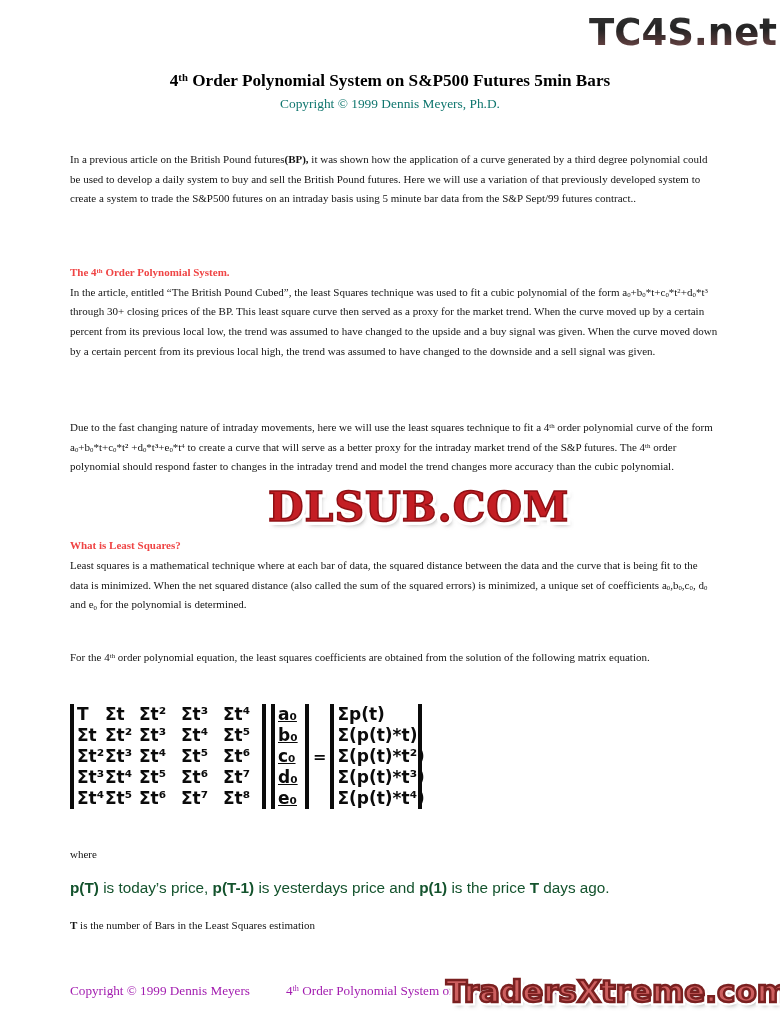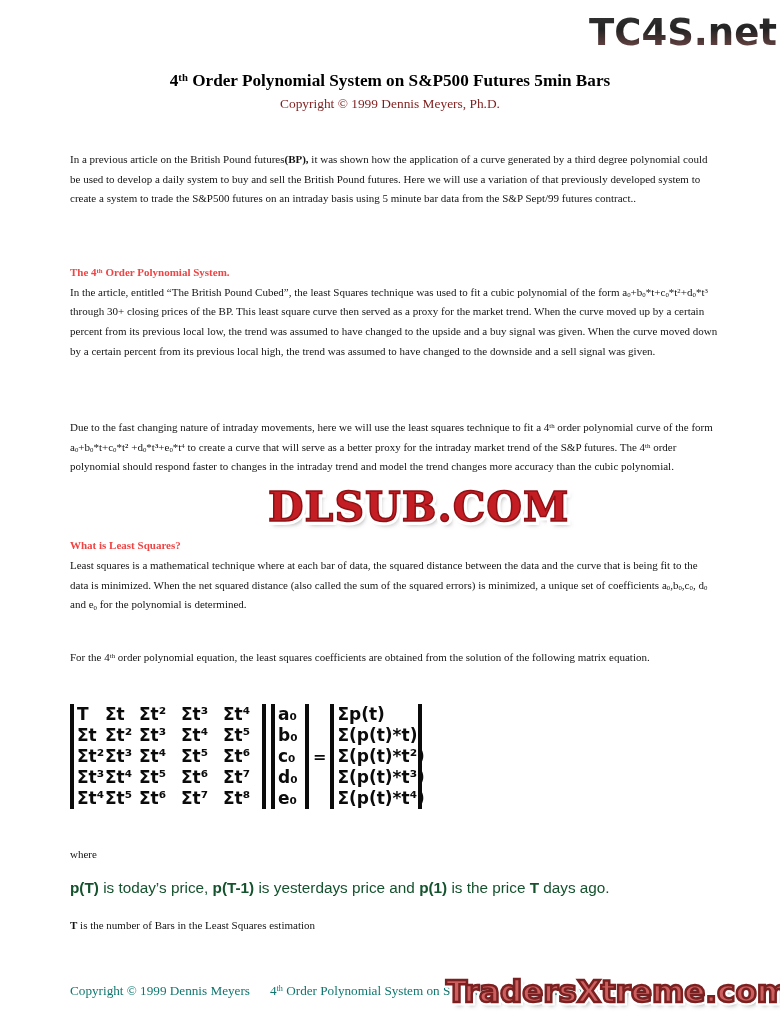--- a/index.html
+++ b/index.html
@@ -5,48 +5,48 @@
   html,body{margin:0;padding:0;background:#fff;}
   .page{position:relative;width:780px;height:1024px;background:#fff;overflow:hidden;
         font-family:"Liberation Serif",serif;color:#141414;}
   .logo{position:absolute;top:11px;right:3px;
         font-family:"DejaVu Sans",sans-serif;font-weight:bold;font-size:37px;letter-spacing:0px;
         background:linear-gradient(180deg,#383838 0%,#232323 42%,#5d3e3e 78%,#8a6262 100%);
         -webkit-background-clip:text;background-clip:text;color:transparent;-webkit-text-fill-color:transparent;
         white-space:nowrap;}
   .title{position:absolute;top:71px;left:0;width:780px;text-align:center;
          font-weight:bold;font-size:17.2px;color:#000;}
-  .subtitle{position:absolute;top:96px;left:0;width:780px;text-align:center;font-size:13.4px;color:#7f1d1d;}
+  .subtitle{position:absolute;top:96px;left:0;width:780px;text-align:center;font-size:13.4px;color:#0f766e;}
   .para{position:absolute;left:70px;width:648px;font-size:11px;line-height:19.7px;}
   .hdg{font-weight:bold;color:#ef4444;}
   .b{font-weight:bold;}
   .para sup,.title sup,.ftr sup{font-size:.62em;vertical-align:baseline;position:relative;top:-0.45em;line-height:0;}
   .para sub{font-size:.62em;vertical-align:baseline;position:relative;top:0.18em;line-height:0;}
   .sansline{font-family:"Liberation Sans",sans-serif;font-size:15.3px;color:#14532d;}
   
   .matrix{position:absolute;left:70px;top:704px;display:flex;align-items:stretch;height:105px;
           font-family:"DejaVu Sans",sans-serif;font-weight:bold;font-size:17px;line-height:21px;color:#0b0b0b;}
   .vbar{width:4px;background:#0b0b0b;}
   .mgrid{display:grid;grid-template-columns:28px 34px 42px 42px 36px;grid-auto-rows:21px;padding:0 3px;}
   .vcol,.rcol{display:grid;grid-auto-rows:21px;padding:0 3px;}
-  .vcol{width:24px;}
+  .vcol{width:24px;text-decoration:underline;}
   .rcol{width:78px;}
   .dblgap{margin-left:5px;}
   .eq{align-self:center;margin:0 4px;font-size:16px;}
   
   .wm{position:absolute;font-weight:bold;white-space:nowrap;}
   .wm .under{position:absolute;left:0;top:0;color:#fff;-webkit-text-stroke:8px #fff;
              text-shadow:3px 4px 4px rgba(110,110,110,.55), -2px -2px 2px #fff, 2px -2px 2px #fff, -2px 2px 2px #fff;}
   .wm .over{position:relative;}
   #wm-dlsub{left:268px;top:483px;font-family:"DejaVu Serif",serif;font-size:41px;letter-spacing:1px;}
   #wm-dlsub .over{color:#c41e24;-webkit-text-stroke:1.5px #8e1014;}
   #wm-traders{left:446px;top:973px;font-family:"DejaVu Sans",sans-serif;font-size:31px;}
   #wm-traders .under{-webkit-text-stroke:7px #fff;}
   #wm-traders .over{color:#cd5f5f;-webkit-text-stroke:2.5px #7a2020;}
-  .ftr{position:absolute;left:70px;top:983px;display:flex;gap:20px;font-size:13.2px;color:#0f766e;}
+  .ftr{position:absolute;left:70px;top:983px;display:flex;gap:36px;font-size:13.2px;color:#a21caf;}
 </style>
 </head>
 <body>
 
 <div class="page">
 
   <div class="logo">TC4S.net</div>
 
   <div class="title"><span>4</span><sup>th</sup><span> Order Polynomial System on S&amp;P500 Futures 5min Bars</span></div>
   <div class="subtitle">Copyright © 1999 Dennis Meyers, Ph.D.</div>

